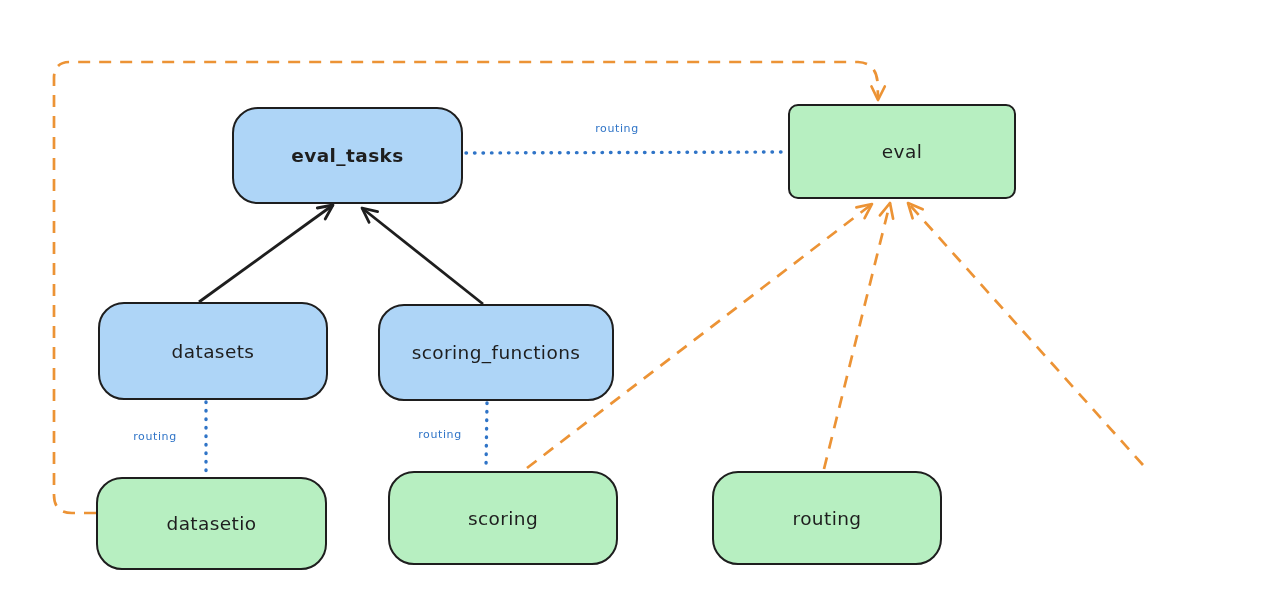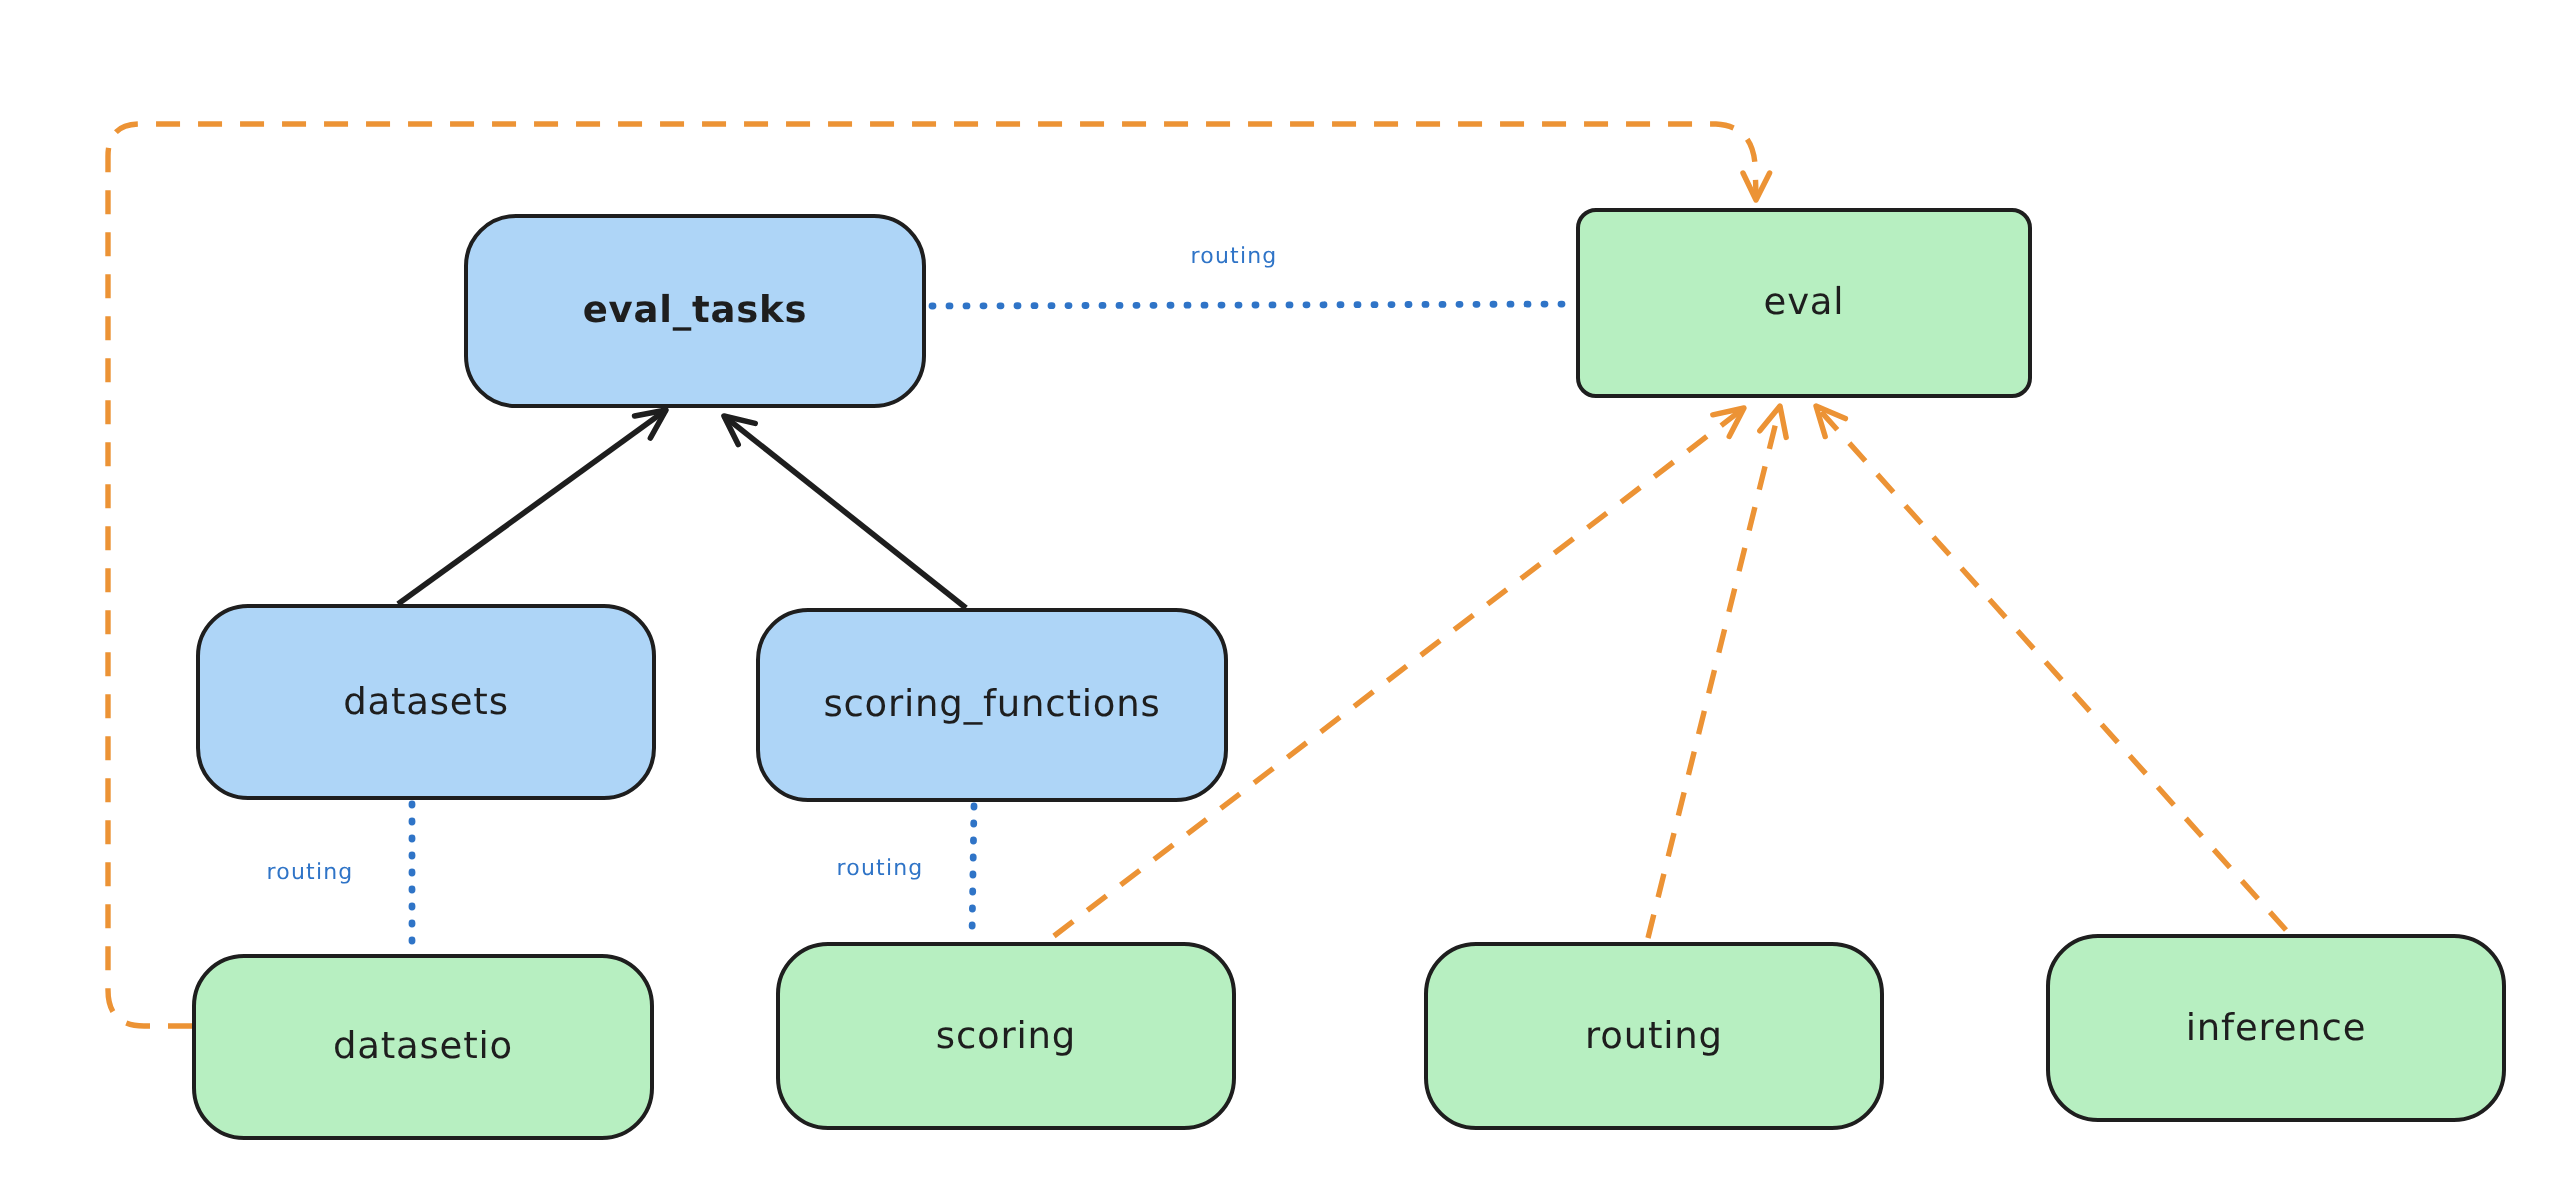--- a/index.html
+++ b/index.html
@@ -97,21 +97,18 @@
   </div>
 
   <div class="node green" style="left:388px; top:471px; width:230px; height:94px;">
     <span>scoring</span>
   </div>
 
   <div class="node green" style="left:712px; top:471px; width:230px; height:94px;">
     <span>routing</span>
   </div>
 
-  <div class="node green" style="left:1023px; top:467px; width:230px; height:94px;">
-    <span>inference</span>
-  </div>
 
   <div class="edge-label" style="left:617px; top:128px;">routing</div>
   <div class="edge-label" style="left:155px; top:436px;">routing</div>
   <div class="edge-label" style="left:440px; top:434px;">routing</div>
 
 </div>
 
 </body></html>

